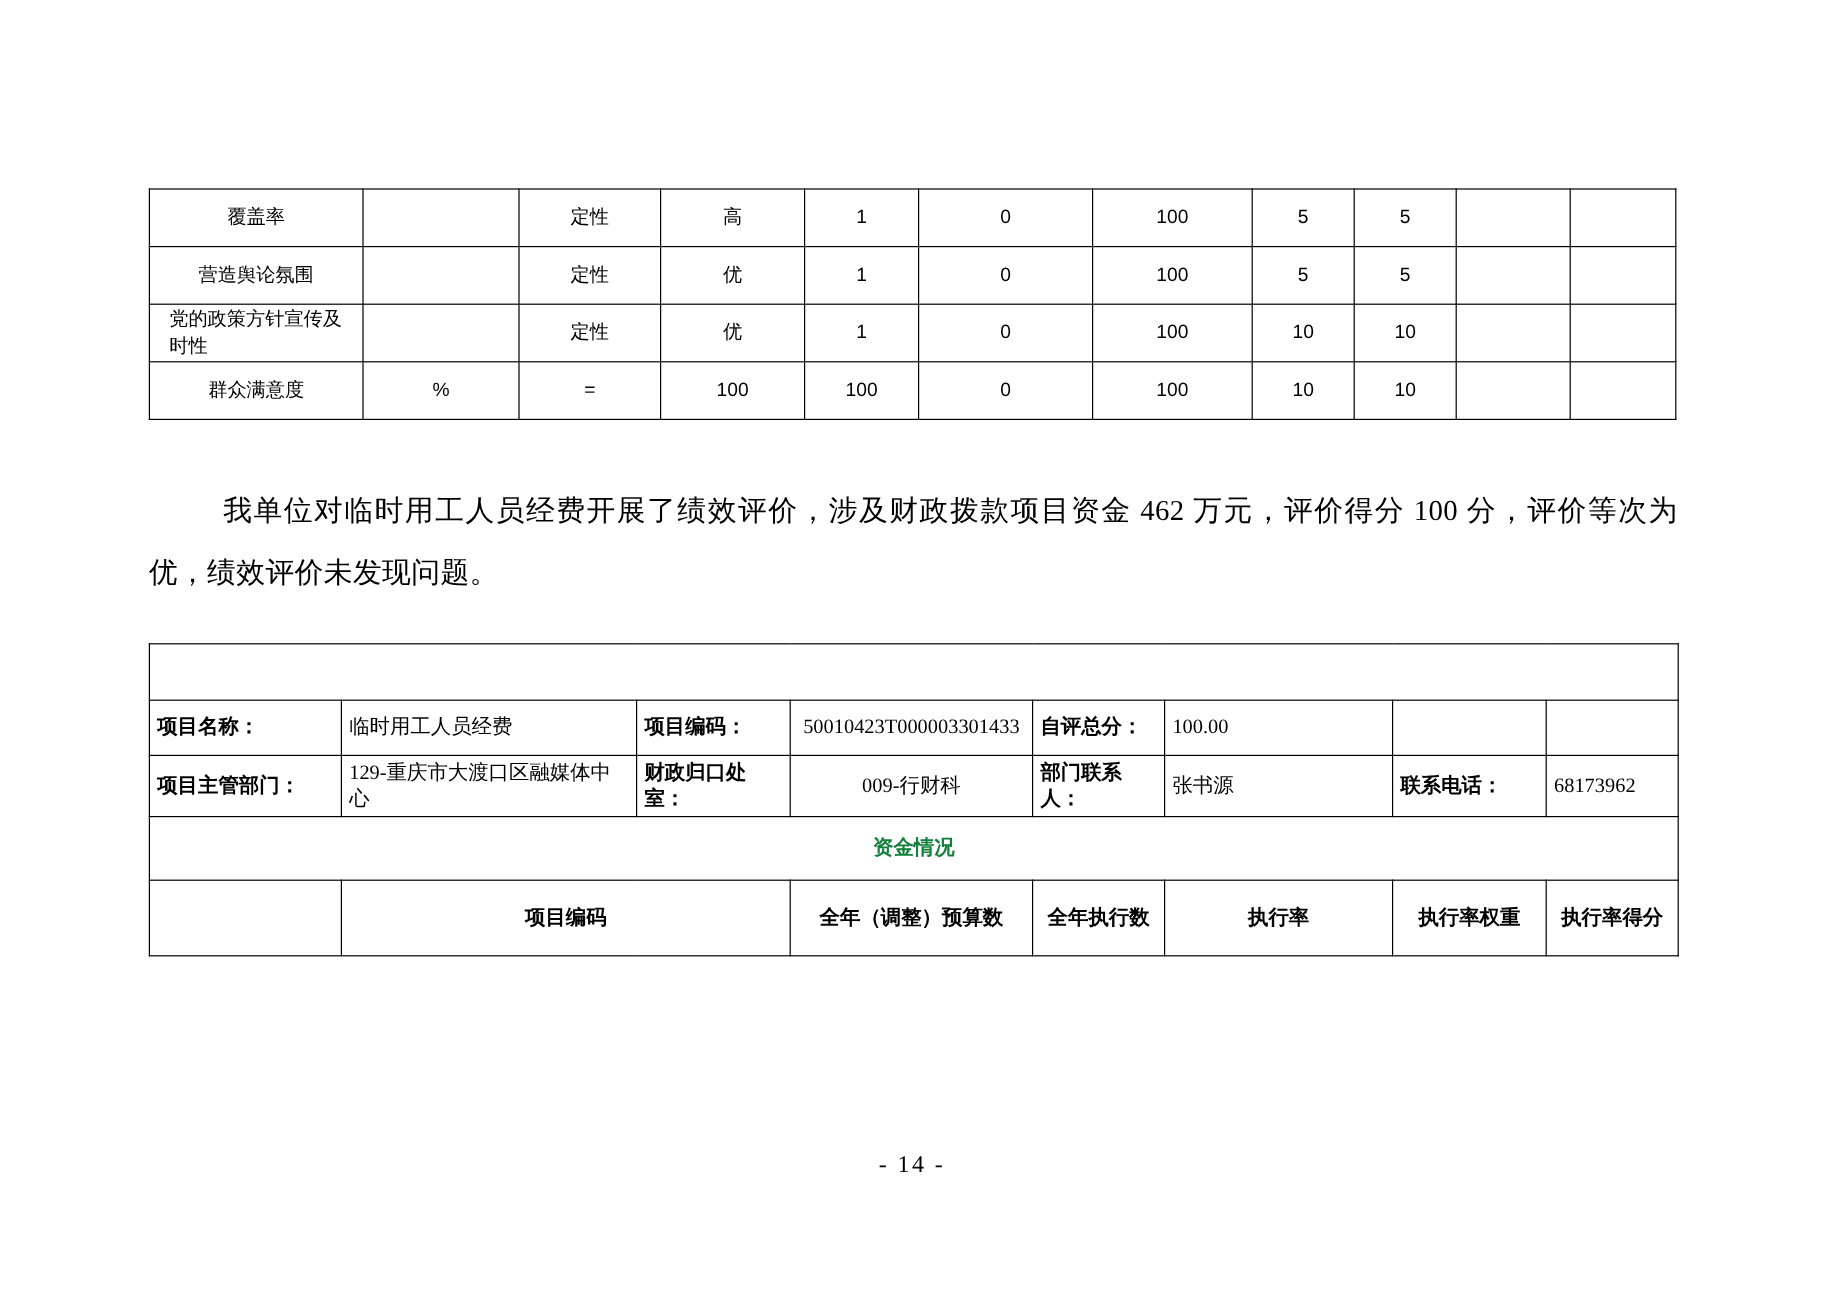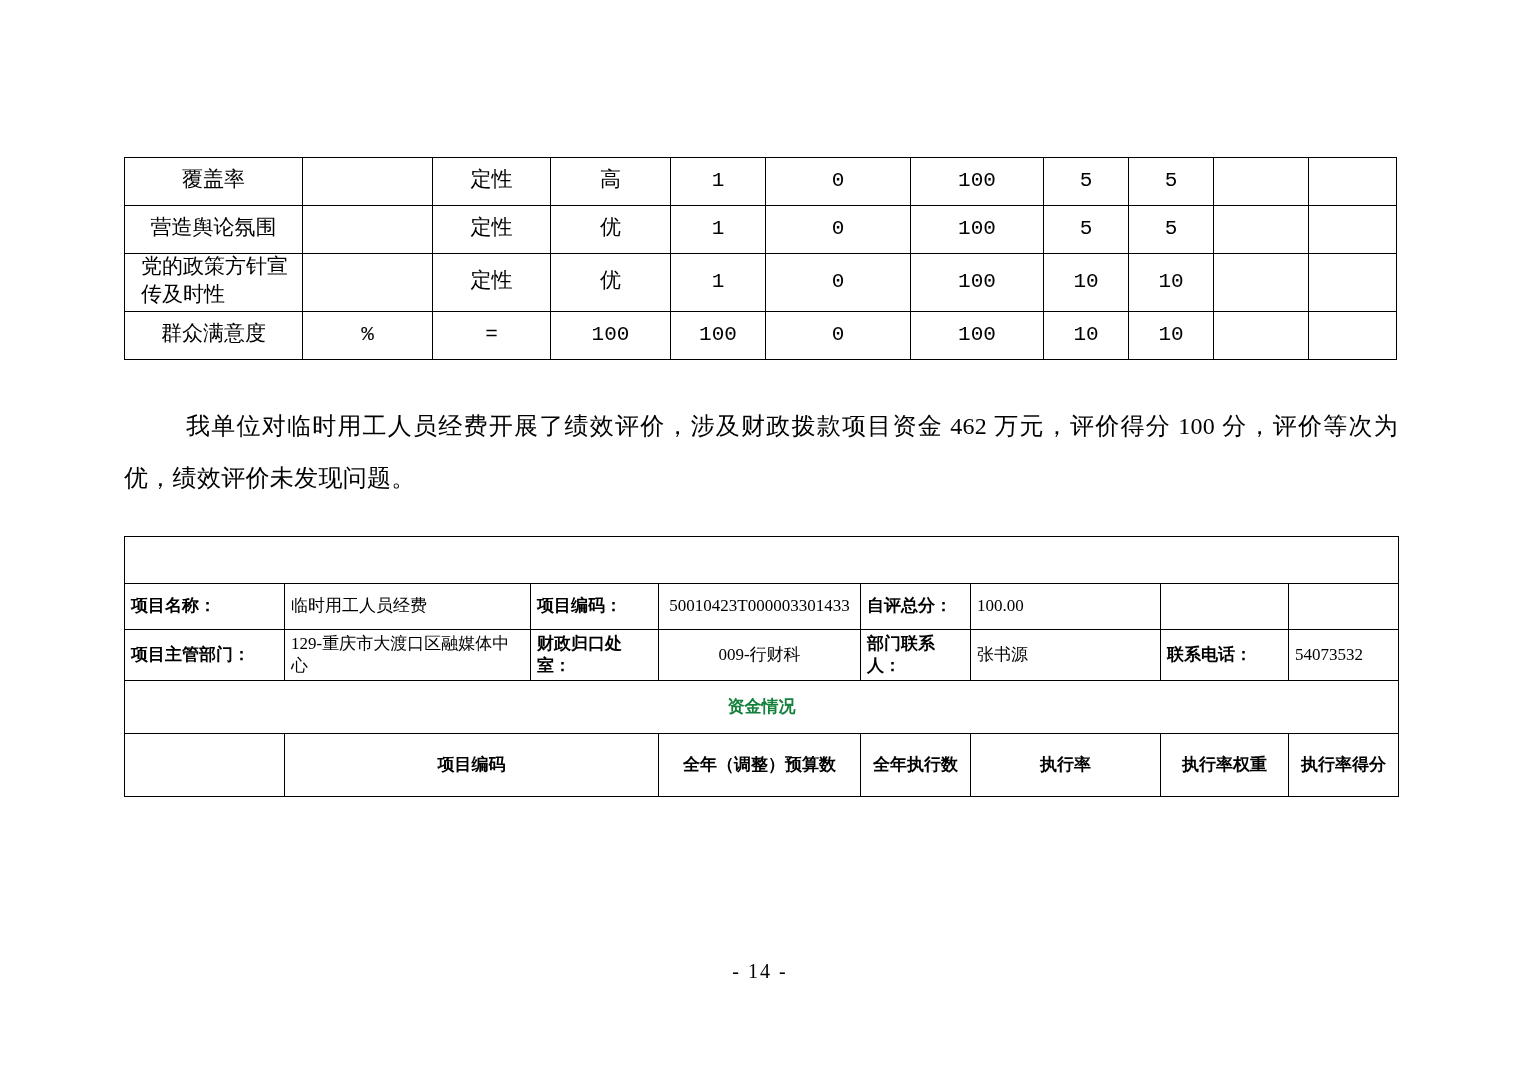--- a/index.html
+++ b/index.html
@@ -27,26 +27,26 @@
     position: absolute;
     left: 124px;
     top: 157px;
     width: 1272px;
     border-collapse: collapse;
     table-layout: fixed;
   }
   .top-table td {
     border: 1px solid #000000;
     height: 47px;
-    font-size: 21px;
+    font-size: 16px;
     text-align: center;
     vertical-align: middle;
     padding: 0 4px;
     line-height: 1.35;
-    font-family: Liberation Mono, monospace;
+    font-family: Liberation Sans, sans-serif;
   }
   .top-table td.name {
     text-align: center;
   }
   .top-table td.name.two-line {
     text-align: left;
     padding-left: 16px;
   }
 
   
@@ -234,21 +234,21 @@
         <td></td>
       </tr>
       <tr class="row-h">
         <td class="lbl">项目主管部门：</td>
         <td class="val-left">129-重庆市大渡口区融媒体中心</td>
         <td class="lbl">财政归口处室：</td>
         <td class="val-center">009-行财科</td>
         <td class="lbl">部门联系人：</td>
         <td class="val-left">张书源</td>
         <td class="lbl">联系电话：</td>
-        <td class="val-left">54073532</td>
+        <td class="val-left">68173962</td>
       </tr>
       <tr>
         <td class="section-head" colspan="8">资金情况</td>
       </tr>
       <tr>
         <td class="col-head"></td>
         <td class="col-head" colspan="2">项目编码</td>
         <td class="col-head">全年（调整）预算数</td>
         <td class="col-head" colspan="1">全年执行数</td>
         <td class="col-head">执行率</td>

